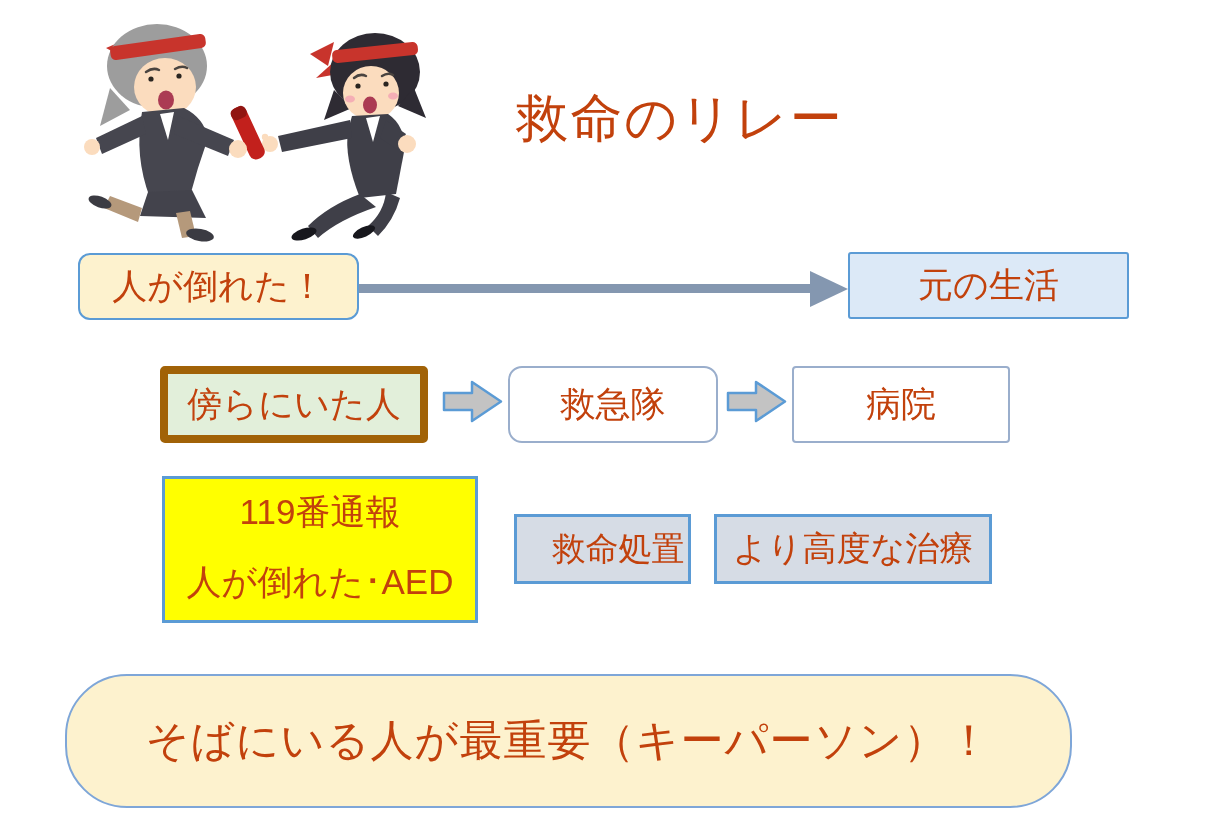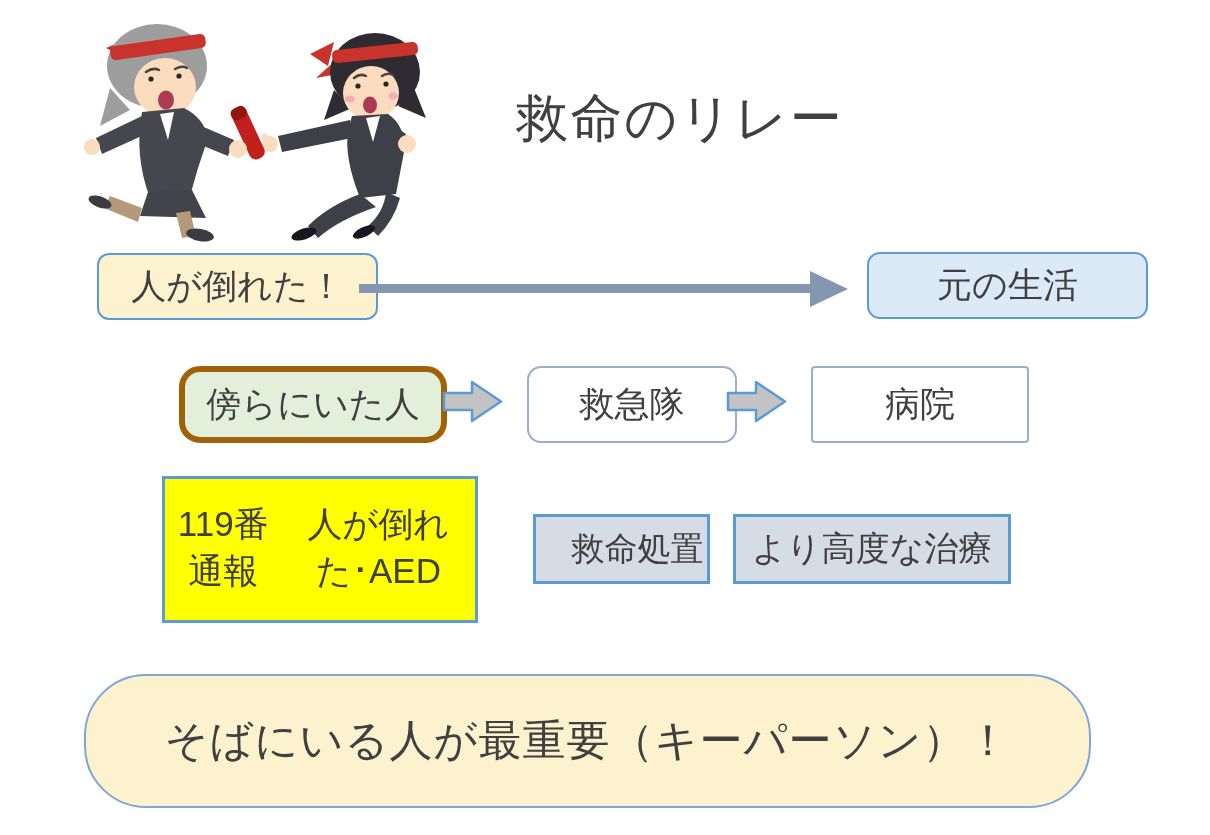--- a/index.html
+++ b/index.html
@@ -1,79 +1,78 @@
 <!DOCTYPE html>
 <html lang="ja"><head>
 <meta charset="utf-8">
 <style>
   html,body{margin:0;padding:0;background:#ffffff;}
   .stage{
     position:relative;
     width:1210px;height:835px;
     background:#ffffff;
     font-family:"Liberation Sans","DejaVu Sans",sans-serif;
-    color:#404040;
+    color:#c2410c;
     overflow:hidden;
   }
   .box{
     position:absolute;
     display:flex;align-items:center;justify-content:center;
     text-align:center;
     box-sizing:border-box;
     line-height:1.15;
-    margin-left:19px;
   }
   
   .title{
     position:absolute;left:450px;top:84px;width:460px;
     font-size:52px;letter-spacing:2px;text-align:center;
   }
   .event-box{
     left:78px;top:253px;width:281px;height:67px;
     background:#FDF2CE;border:2.5px solid #5B9BD5;border-radius:12px;
     font-size:35px;
   }
   .goal-box{
     left:848px;top:252px;width:281px;height:67px;
-    background:#DCE9F7;border:2.5px solid #5B9BD5;border-radius:13px;
+    background:#DCE9F7;border:2.5px solid #5B9BD5;border-radius:3px;
     font-size:35px;
   }
   .flow-arrow-shaft{
     position:absolute;left:359px;top:284px;width:453px;height:9px;
     background:#8497B0;
   }
   .flow-arrow-head{
     position:absolute;left:810px;top:271px;width:0;height:0;
     border-top:18px solid transparent;border-bottom:18px solid transparent;
     border-left:38px solid #8497B0;
   }
   
   .bystander-box{
     left:160px;top:366px;width:268px;height:77px;
-    background:#E2EFDA;border:6px solid #a16207;border-radius:21px;
+    background:#E2EFDA;border:8px solid #a16207;border-radius:5px;
     font-size:35px;
   }
   .ems-box{
     left:508px;top:366px;width:210px;height:77px;
     background:#ffffff;border:2px solid #9AAECC;border-radius:14px;
     font-size:35px;
   }
   .hospital-box{
     left:792px;top:366px;width:218px;height:77px;
     background:#ffffff;border:2px solid #9AAECC;border-radius:4px;
     font-size:35px;
   }
   .chain-arrow{position:absolute;width:62px;height:47px;}
   .chain-arrow.a1{left:442px;top:378px;}
   .chain-arrow.a2{left:726px;top:378px;}
   
   .bystander-actions{
     left:162px;top:476px;width:316px;height:147px;
     background:#FFFF00;border:3px solid #5B9BD5;
-    display:flex;flex-direction:row;align-items:center;justify-content:space-between;
+    display:flex;flex-direction:column;align-items:center;justify-content:space-between;
     padding:10px 0 14px 0;
     font-size:35px;
     position:absolute;box-sizing:border-box;text-align:center;
   }
   .ems-action{
     left:514px;top:514px;width:177px;height:70px;
     background:#D6DCE5;border:3px solid #5B9BD5;
     font-size:33px;
     padding-left:32px;
   }

